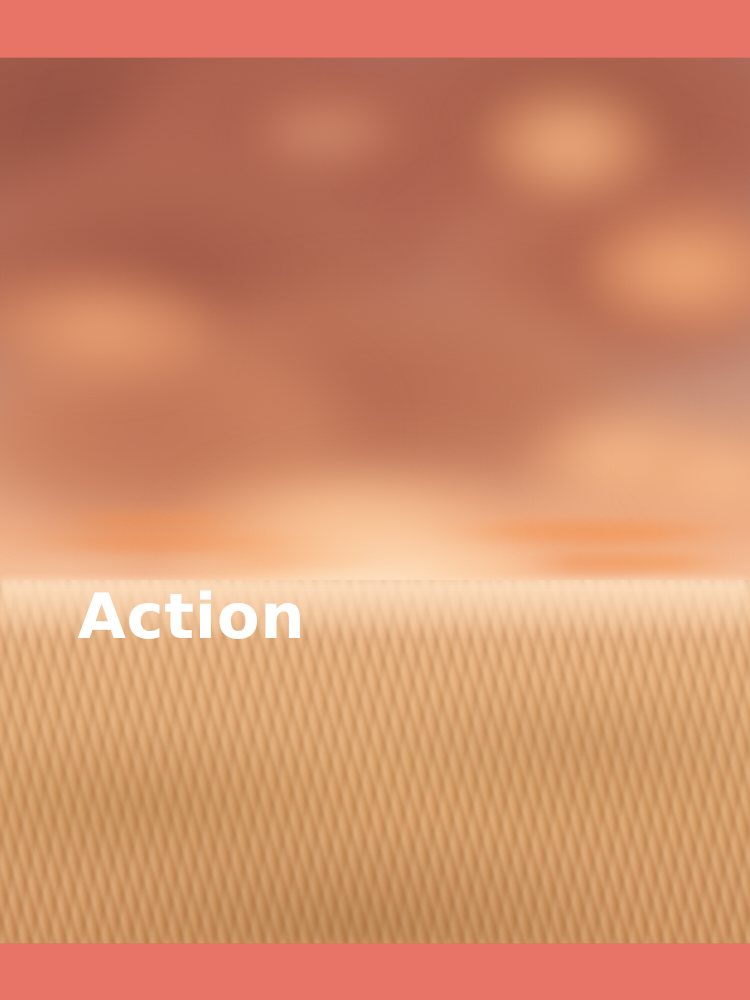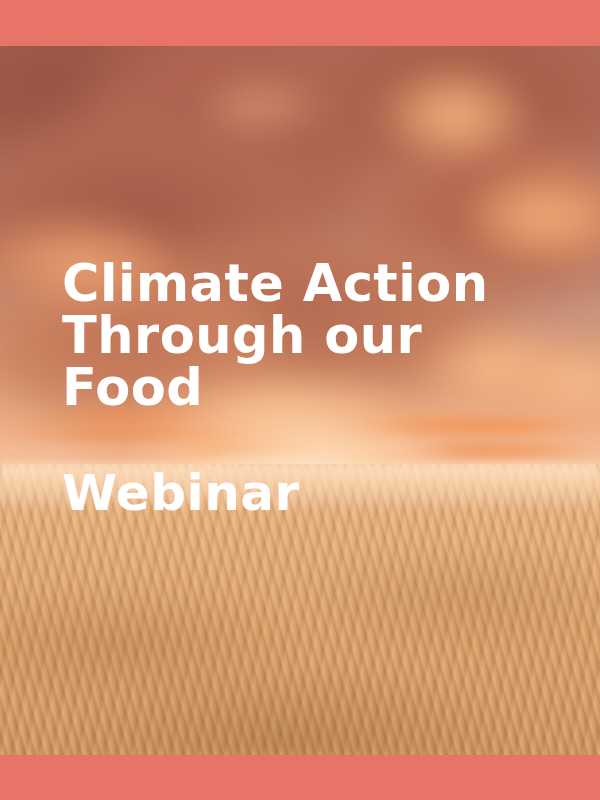--- a/index.html
+++ b/index.html
@@ -281,23 +281,18 @@
 
     <div class="sunglow"></div>
 
     <div class="field"></div>
     <div class="field-haze"></div>
 
     <div class="photo-tint"></div>
   </div>
 
   <div class="text-layer">
-    <div class="headline">
-      <span class="ln">Climate Action</span>
-      <span class="ln">Through our</span>
-      <span class="ln">Food</span>
-    </div>
-    <div class="subhead">Webinar</div>
+    <div class="subhead">Action</div>
   </div>
 
   <div class="band band-bottom"></div>
 
 </div>
 
 </body></html>

